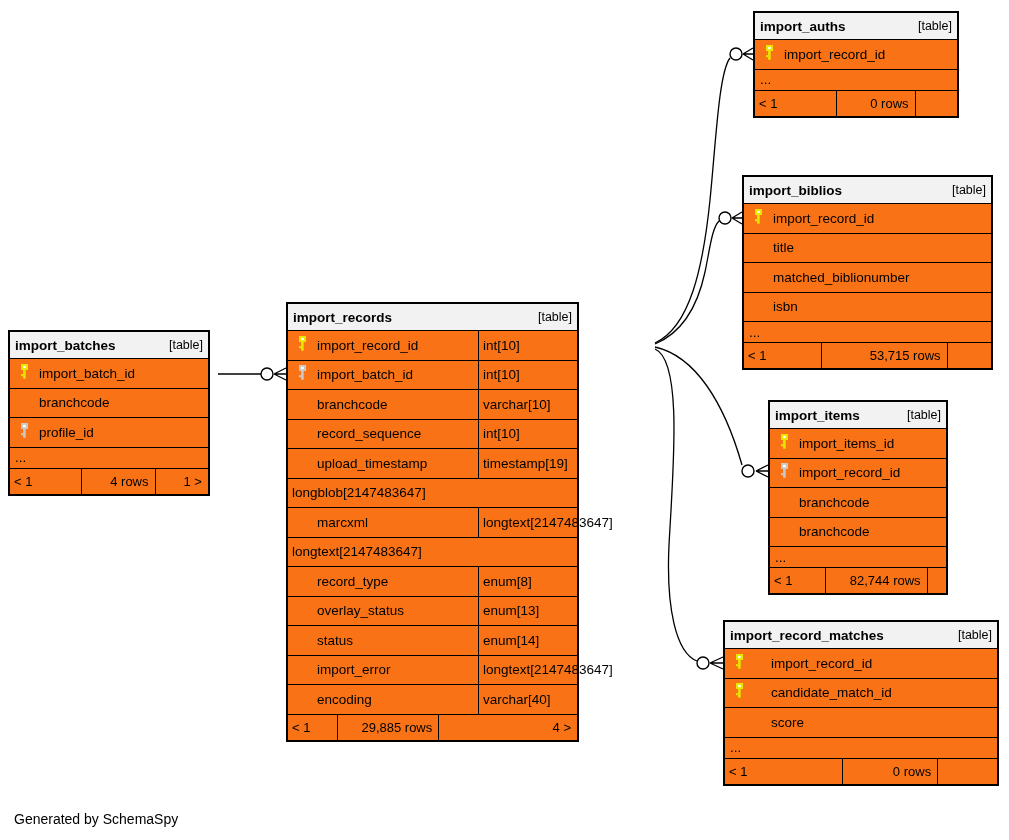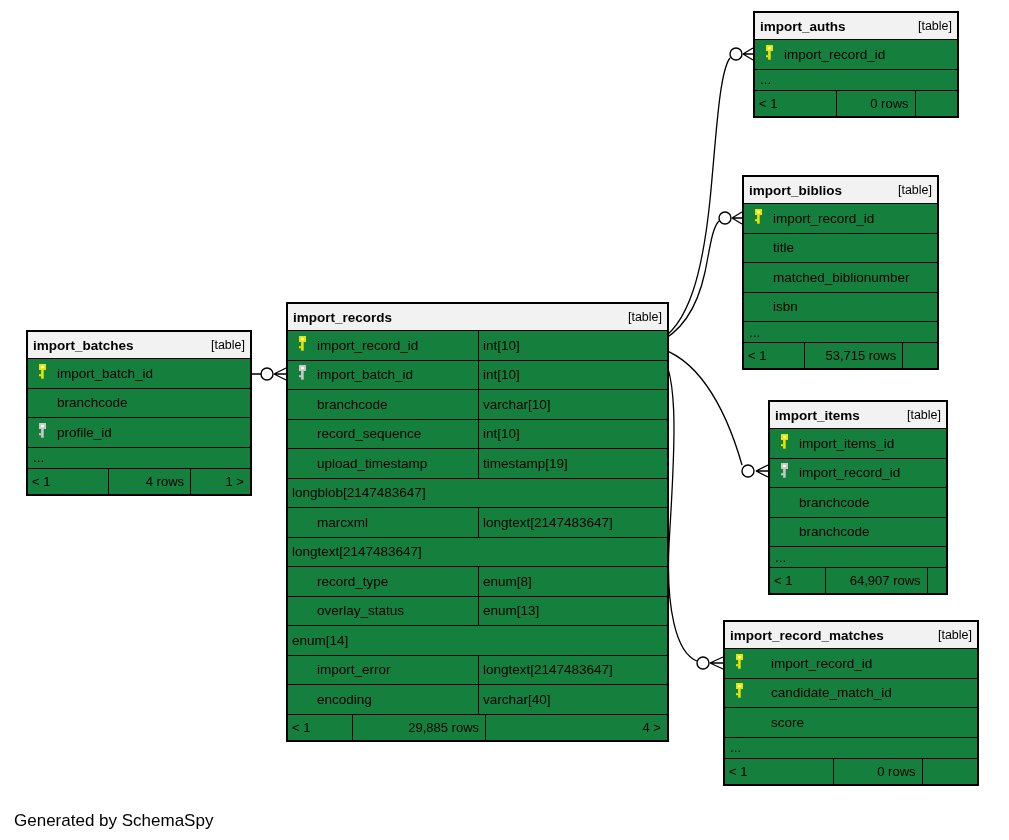--- a/index.html
+++ b/index.html
@@ -2,21 +2,21 @@
 <html><head>
 <meta charset="utf-8">
 <style>
   html,body{margin:0;padding:0;background:#fff;}
   body{width:1009px;height:840px;position:relative;overflow:hidden;
        font-family:"Liberation Sans", sans-serif;color:#000;}
   #diagram{position:absolute;inset:0;width:1009px;height:840px;}
   #rel-svg{position:absolute;left:0;top:0;z-index:1;}
   #rel-svg path, #rel-svg line{stroke:#000;stroke-width:1.3;fill:none;}
   #rel-svg circle{stroke:#000;stroke-width:1.4;fill:#fff;}
-  .table-box{position:absolute;border:2px solid #000;background:#15803d;
+  .table-box{position:absolute;border:2px solid #000;background:#f97316;
              box-sizing:border-box;z-index:2;}
   .tbl-header{height:27px;background:#f2f2f2;border-bottom:1.5px solid #000;
               display:flex;align-items:center;justify-content:space-between;
               padding:0 5px;box-sizing:border-box;}
   .tbl-name{font-weight:bold;font-size:13.5px;white-space:nowrap;}
   .tbl-tag{font-size:12.5px;white-space:nowrap;padding-left:8px;}
   .col-row{height:29.5px;border-bottom:1px solid #000;display:flex;
            align-items:center;box-sizing:border-box;}
   .keycell{flex:0 0 29px;width:29px;display:flex;align-items:center;
            justify-content:center;}
@@ -26,21 +26,21 @@
   .typecell{flex:1;font-size:13.5px;padding-left:4px;white-space:nowrap;}
   .ell-row{height:21px;border-bottom:1px solid #000;display:flex;
            align-items:center;padding-left:5px;font-size:13.5px;
            box-sizing:border-box;}
   .tbl-footer{height:25px;display:flex;font-size:13px;box-sizing:border-box;}
   .fcell{display:flex;align-items:center;box-sizing:border-box;height:100%;}
   .fcell + .fcell{border-left:1px solid #000;}
   .fcell.fl{padding-left:4px;justify-content:flex-start;}
   .fcell.fc{padding-right:6px;justify-content:flex-end;}
   .fcell.fr{padding-right:6px;justify-content:flex-end;}
-  #gen-footer{position:absolute;left:14px;top:811px;font-size:17px;z-index:2;}
+  #gen-footer{position:absolute;left:14px;top:811px;font-size:14px;z-index:2;}
 </style>
 </head>
 <body>
 
 <div id="diagram">
 
   <svg id="rel-svg" width="1009" height="840">
 
     <g>
       <line x1="218" y1="374" x2="261" y2="374"></line>
@@ -67,21 +67,21 @@
     </g>
 
     <g>
       <path d="M655 349 C683 361 673 470 669 545 C666 608 676 653 697 661"></path>
       <circle cx="703" cy="663" r="6"></circle>
       <path d="M710 663 L723 657 M710 663 L723 663 M710 663 L723 669"></path>
     </g>
   </svg>
 
   <div id="gen-footer">Generated by SchemaSpy</div>
-<div class="table-box" style="left: 26px; top: 330px; width: 226px;">
+<div class="table-box" style="left: 8px; top: 330px; width: 202px;">
       <div class="tbl-header">
         <span class="tbl-name">import_batches</span>
         <span class="tbl-tag">[table]</span>
       </div>
       <div class="col-row">
         <span class="keycell">
           <span class="keyicon"><svg width="11" height="15" viewBox="0 0 11 15">
               <rect x="2" y="0" width="7" height="6" fill="#e6e600"></rect>
               <rect x="4.1" y="6" width="2.6" height="8.7" fill="#e6e600"></rect>
               <rect x="2" y="10.2" width="2.2" height="2" fill="#e6e600"></rect>
@@ -105,21 +105,21 @@
         </span>
         <span class="colname">profile_id</span>
       </div>
       <div class="ell-row">...</div>
       <div class="tbl-footer">
         <span class="fcell fl" style="width: 36%;">&lt; 1</span>
         <span class="fcell fc" style="width: 37%;">4 rows</span>
         <span class="fcell fr" style="width: 27%;">1 &gt;</span>
       </div>
     </div>
-    <div class="table-box" style="left: 286px; top: 302px; width: 383px;">
+    <div class="table-box" style="left: 286px; top: 302px; width: 293px;">
       <div class="tbl-header">
         <span class="tbl-name">import_records</span>
         <span class="tbl-tag">[table]</span>
       </div>
       <div class="col-row">
         <span class="namecell">
           <span class="keycell">
             <span class="keyicon"><svg width="11" height="15" viewBox="0 0 11 15">
                 <rect x="2" y="0" width="7" height="6" fill="#e6e600"></rect>
                 <rect x="4.1" y="6" width="2.6" height="8.7" fill="#e6e600"></rect>
@@ -187,20 +187,24 @@
         <span class="typecell">enum[8]</span>
       </div>
       <div class="col-row">
         <span class="namecell">
           <span class="keycell"></span>
           <span class="colname">overlay_status</span>
         </span>
         <span class="typecell">enum[13]</span>
       </div>
       <div class="col-row">
+        <span class="namecell">
+          <span class="keycell"></span>
+          <span class="colname">status</span>
+        </span>
         <span class="typecell">enum[14]</span>
       </div>
       <div class="col-row">
         <span class="namecell">
           <span class="keycell"></span>
           <span class="colname">import_error</span>
         </span>
         <span class="typecell">longtext[2147483647]</span>
       </div>
       <div class="col-row">
@@ -232,21 +236,21 @@
         </span>
         <span class="colname">import_record_id</span>
       </div>
       <div class="ell-row">...</div>
       <div class="tbl-footer">
         <span class="fcell fl" style="width: 40%;">&lt; 1</span>
         <span class="fcell fc" style="width: 39%;">0 rows</span>
         <span class="fcell fr" style="width: 21%;"></span>
       </div>
     </div>
-    <div class="table-box" style="left: 742px; top: 175px; width: 197px;">
+    <div class="table-box" style="left: 742px; top: 175px; width: 251px;">
       <div class="tbl-header">
         <span class="tbl-name">import_biblios</span>
         <span class="tbl-tag">[table]</span>
       </div>
       <div class="col-row">
         <span class="keycell">
           <span class="keyicon"><svg width="11" height="15" viewBox="0 0 11 15">
               <rect x="2" y="0" width="7" height="6" fill="#e6e600"></rect>
               <rect x="4.1" y="6" width="2.6" height="8.7" fill="#e6e600"></rect>
               <rect x="2" y="10.2" width="2.2" height="2" fill="#e6e600"></rect>
@@ -305,25 +309,25 @@
         <span class="keycell"></span>
         <span class="colname">branchcode</span>
       </div>
       <div class="col-row">
         <span class="keycell"></span>
         <span class="colname">branchcode</span>
       </div>
       <div class="ell-row">...</div>
       <div class="tbl-footer">
         <span class="fcell fl" style="width: 31%;">&lt; 1</span>
-        <span class="fcell fc" style="width: 58%;">64,907 rows</span>
+        <span class="fcell fc" style="width: 58%;">82,744 rows</span>
         <span class="fcell fr" style="width: 11%;"></span>
       </div>
     </div>
-    <div class="table-box" style="left: 723px; top: 620px; width: 256px;">
+    <div class="table-box" style="left: 723px; top: 620px; width: 276px;">
       <div class="tbl-header">
         <span class="tbl-name">import_record_matches</span>
         <span class="tbl-tag">[table]</span>
       </div>
       <div class="col-row">
         <span class="keycell">
           <span class="keyicon"><svg width="11" height="15" viewBox="0 0 11 15">
               <rect x="2" y="0" width="7" height="6" fill="#e6e600"></rect>
               <rect x="4.1" y="6" width="2.6" height="8.7" fill="#e6e600"></rect>
               <rect x="2" y="10.2" width="2.2" height="2" fill="#e6e600"></rect>

